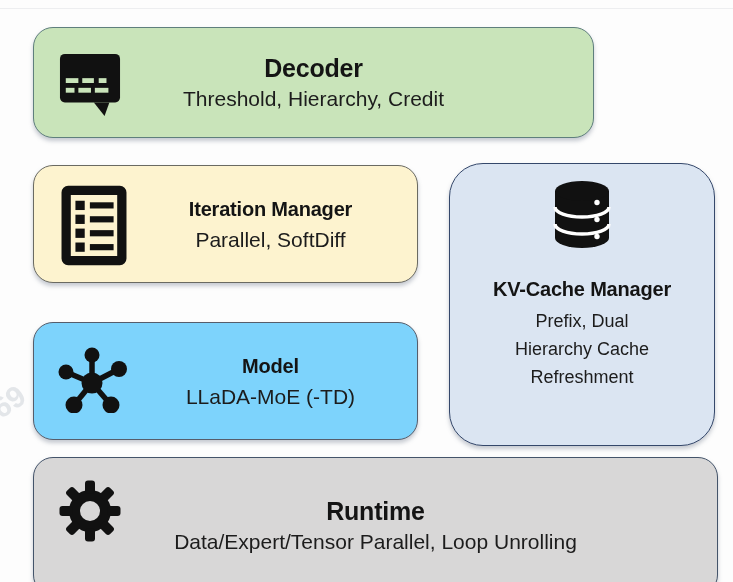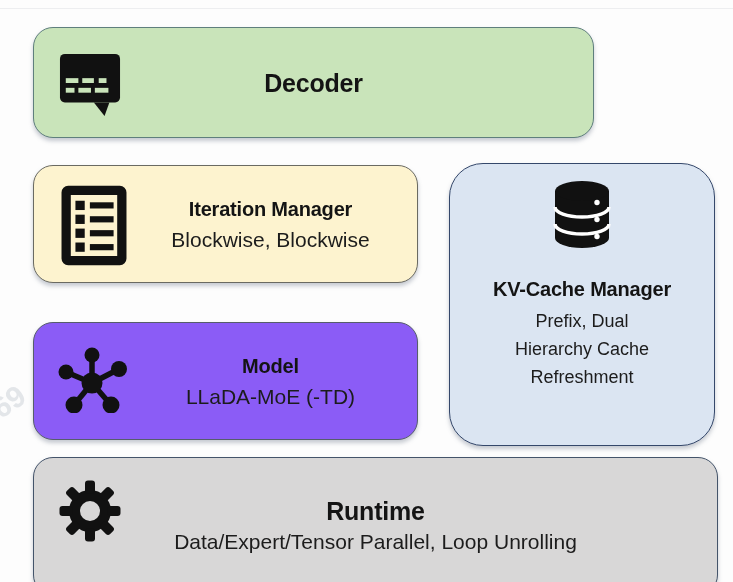--- a/index.html
+++ b/index.html
@@ -20,21 +20,21 @@
     position:absolute; top:0; bottom:0; right:0; left:0;
     display:flex; flex-direction:column; align-items:center; justify-content:center;
     text-align:center;
   }
   .title { font-size:25px; font-weight:700; color:#141414; line-height:30px; letter-spacing:-0.2px; }
   .subtitle { font-size:21px; font-weight:400; color:#1c1c1c; line-height:28px; margin-top:2px; }
 
   
   .box-decoder  { left:33px;  top:27px;  width:561px; height:111px; background:#c9e4ba; border-color:#5f7f7d; }
   .box-iter     { left:33px;  top:165px; width:385px; height:118px; background:#fdf3cf; border-color:#6a6a62; }
-  .box-model    { left:33px;  top:322px; width:385px; height:118px; background:#8b5cf6; border-color:#565d6b; }
+  .box-model    { left:33px;  top:322px; width:385px; height:118px; background:#7dd3fc; border-color:#565d6b; }
   .box-kv       { left:449px; top:163px; width:266px; height:283px; background:#dbe5f2; border-color:#35486b; border-radius:34px; }
   .box-runtime  { left:33px;  top:457px; width:685px; height:138px; background:#d8d7d7; border-color:#44546a; }
 
   .box-iter .title, .box-model .title, .box-kv .title { font-size:20px; }
   .box-iter .text, .box-model .text { left:90px; }   
 
   .box-decoder .icon { left:25px; top:21px; width:62px; height:68px; }
   .box-iter    .icon { left:27px; top:19px; width:66px; height:81px; }
   .box-model   .icon { left:22px; top:22px; width:72px; height:68px; }
   .box-runtime .icon { left:24px; top:21px; width:64px; height:64px; }
@@ -73,20 +73,21 @@
           <rect x="24" y="29" width="12" height="5"></rect>
           <rect x="41" y="29" width="8" height="5"></rect>
           <rect x="7" y="39" width="9" height="5"></rect>
           <rect x="20" y="39" width="13" height="5"></rect>
           <rect x="37" y="39" width="14" height="5"></rect>
         </g>
       </svg>
     </span>
     <div class="text">
       <div class="title">Decoder</div>
+      <div class="subtitle">Threshold, Hierarchy, Credit</div>
     </div>
   </div>
 
   <div class="box box-iter">
     <span class="icon">
       <svg viewBox="0 0 64 78" width="66" height="81">
         <rect x="5" y="5" width="54" height="68" rx="2" fill="none" stroke="#111" stroke-width="9"></rect>
         <g fill="#111">
           <rect x="14" y="15" width="9" height="9"></rect>
             <rect x="28" y="16.5" width="23" height="6"></rect>
@@ -94,21 +95,21 @@
             <rect x="28" y="30" width="23" height="6"></rect>
           <rect x="14" y="42" width="9" height="9"></rect>
             <rect x="28" y="43.5" width="23" height="6"></rect>
           <rect x="14" y="55.5" width="9" height="9"></rect>
             <rect x="28" y="57" width="23" height="6"></rect>
         </g>
       </svg>
     </span>
     <div class="text">
       <div class="title">Iteration Manager</div>
-      <div class="subtitle">Blockwise, Blockwise</div>
+      <div class="subtitle">Parallel, SoftDiff</div>
     </div>
   </div>
 
   <div class="box box-kv">
     <div class="content">
       <span class="icon-kv">
         <svg viewBox="0 0 64 72" width="68" height="72">
           <path d="M5,11 v47 a27,10 0 0 0 54,0 v-47" fill="#111"></path>
           <ellipse cx="32" cy="11" rx="27" ry="10" fill="#111"></ellipse>
           <path d="M5,27 a27,10 0 0 0 54,0" fill="none" stroke="#ffffff" stroke-width="3.5"></path>

